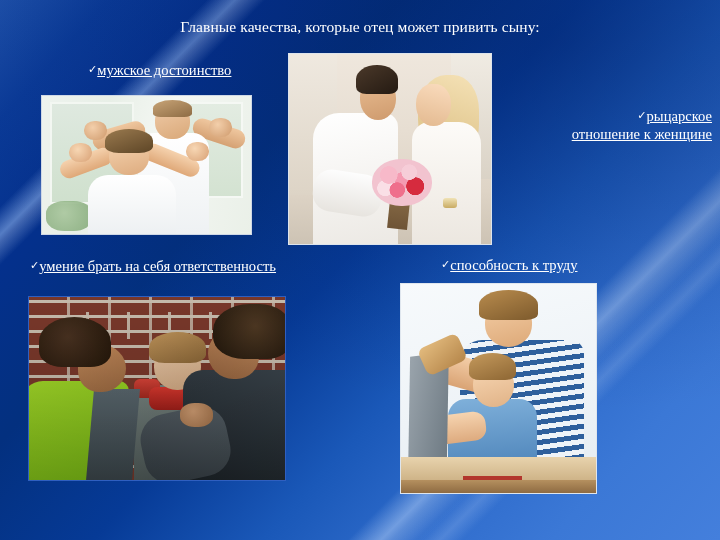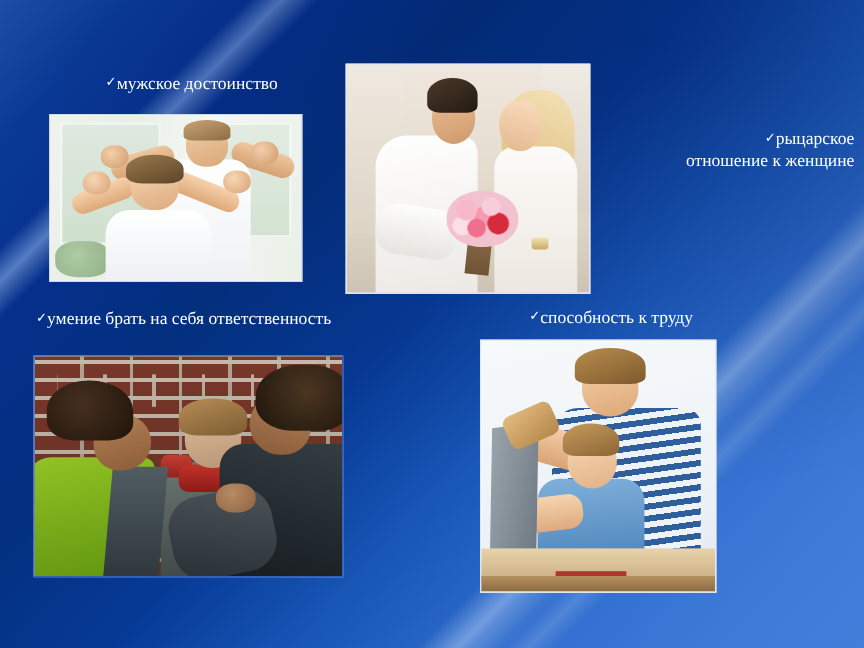--- a/index.html
+++ b/index.html
@@ -41,21 +41,21 @@
   .vign{
     position:absolute;inset:0;pointer-events:none;
     background:radial-gradient(120% 95% at 78% 8%, rgba(0,20,80,.30) 0%, rgba(0,20,80,.10) 42%, rgba(0,0,0,0) 72%);
   }
 
   
   .title{
     position:absolute;left:0;right:0;top:18px;text-align:center;
     color:#ffffff;font-size:15.5px;letter-spacing:.1px;white-space:nowrap;
   }
-  .bullet{position:absolute;color:#ffffff;font-size:14.6px;line-height:1.22;}
+  .bullet{position:absolute;color:#ffffff;font-size:14.6px;line-height:1.22;text-decoration:underline;}
   .bullet .chk{
     font-family:"DejaVu Sans",sans-serif;font-size:11px;
     vertical-align:2px;margin-right:0px;display:inline-block;
   }
   #b1{left:88px;top:62px;white-space:nowrap;}
   #b2{right:8px;top:108px;text-align:right;}
   #b3{left:30px;top:258px;white-space:nowrap;}
   #b4{left:441px;top:257px;white-space:nowrap;}
 
   
@@ -219,20 +219,21 @@
 </head>
 <body>
 
 <div class="slide">
 
   <div class="streak streak-tl"></div>
   <div class="streak streak-br"></div>
   <div class="streak streak-br2"></div>
   <div class="vign"></div>
 
+  <div class="title">Главные качества, которые отец может привить сыну:</div>
 
   <div class="bullet" id="b1">
     <span class="chk">✓</span><span>мужское достоинство</span>
   </div>
 
   <div class="bullet" id="b2">
     <div><span class="chk">✓</span><span>рыцарское</span></div>
     <div>отношение к женщине</div>
   </div>
 

